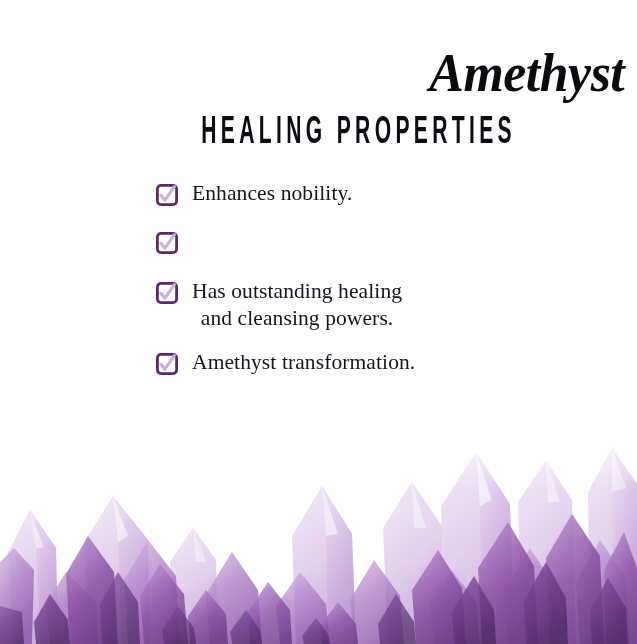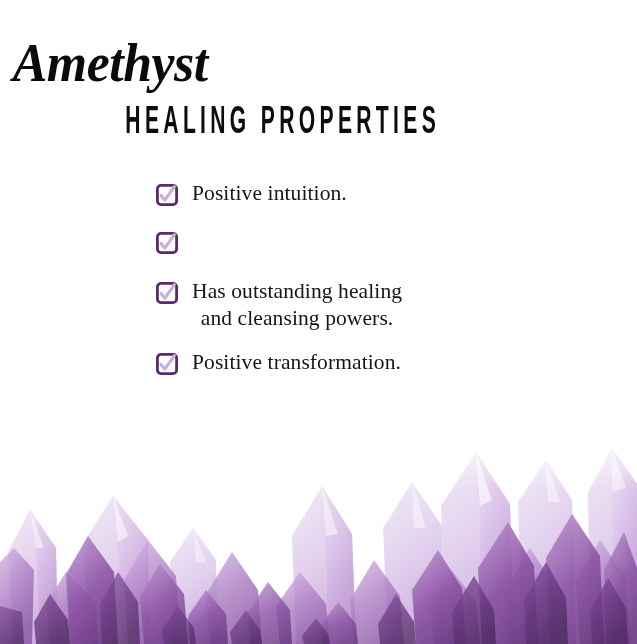--- a/index.html
+++ b/index.html
@@ -15,23 +15,23 @@
     position: relative;
     width: 637px;
     height: 644px;
     background: #ffffff;
     overflow: hidden;
   }
 
   
   #header {
     position: absolute;
-    top: 2px; left: 0;
+    top: 12px; left: 0;
     width: 637px;
-    text-align: left;
+    text-align: right;
   }
   #main-title {
     margin: 0;
     padding-top: 34px;
     font-family: "Liberation Serif", serif;
     font-weight: bold;
     font-style: italic;
     font-size: 54px;
     line-height: 1.0;
     letter-spacing: -0.5px;
@@ -109,21 +109,21 @@
 
   <div id="checklist">
 
     <div class="check-item">
       <span class="checkbox">
         <svg width="22" height="22" viewBox="0 0 22 22">
           <rect x="1.4" y="1.4" width="19.2" height="19.2" rx="3.6" ry="3.6" fill="#ffffff" stroke="#5a2a6b" stroke-width="2.8"></rect>
           <path d="M4.9 11.3 L8.9 16.2 L18.4 2.6" fill="none" stroke="#c9aede" stroke-width="3.1" stroke-linecap="round" stroke-linejoin="round"></path>
         </svg>
       </span>
-      <span class="item-text">Positive intuition.</span>
+      <span class="item-text">Enhances nobility.</span>
     </div>
 
 
     <div class="check-item">
       <span class="checkbox">
         <svg width="22" height="22" viewBox="0 0 22 22">
           <rect x="1.4" y="1.4" width="19.2" height="19.2" rx="3.6" ry="3.6" fill="#ffffff" stroke="#5a2a6b" stroke-width="2.8"></rect>
           <path d="M4.9 11.3 L8.9 16.2 L18.4 2.6" fill="none" stroke="#c9aede" stroke-width="3.1" stroke-linecap="round" stroke-linejoin="round"></path>
         </svg>
       </span>
@@ -140,21 +140,21 @@
 and cleansing powers.</span>
     </div>
 
     <div class="check-item">
       <span class="checkbox">
         <svg width="22" height="22" viewBox="0 0 22 22">
           <rect x="1.4" y="1.4" width="19.2" height="19.2" rx="3.6" ry="3.6" fill="#ffffff" stroke="#5a2a6b" stroke-width="2.8"></rect>
           <path d="M4.9 11.3 L8.9 16.2 L18.4 2.6" fill="none" stroke="#c9aede" stroke-width="3.1" stroke-linecap="round" stroke-linejoin="round"></path>
         </svg>
       </span>
-      <span class="item-text">Positive transformation.</span>
+      <span class="item-text">Amethyst transformation.</span>
     </div>
 
   </div>
 
   <div id="crystals">
     <svg viewBox="0 0 637 200" preserveAspectRatio="none">
       <defs>
         <linearGradient id="gPale" x1="0" y1="0" x2="0.3" y2="1">
           <stop offset="0%" stop-color="#f3ebf8"></stop>
           <stop offset="55%" stop-color="#e2d0ed"></stop>

